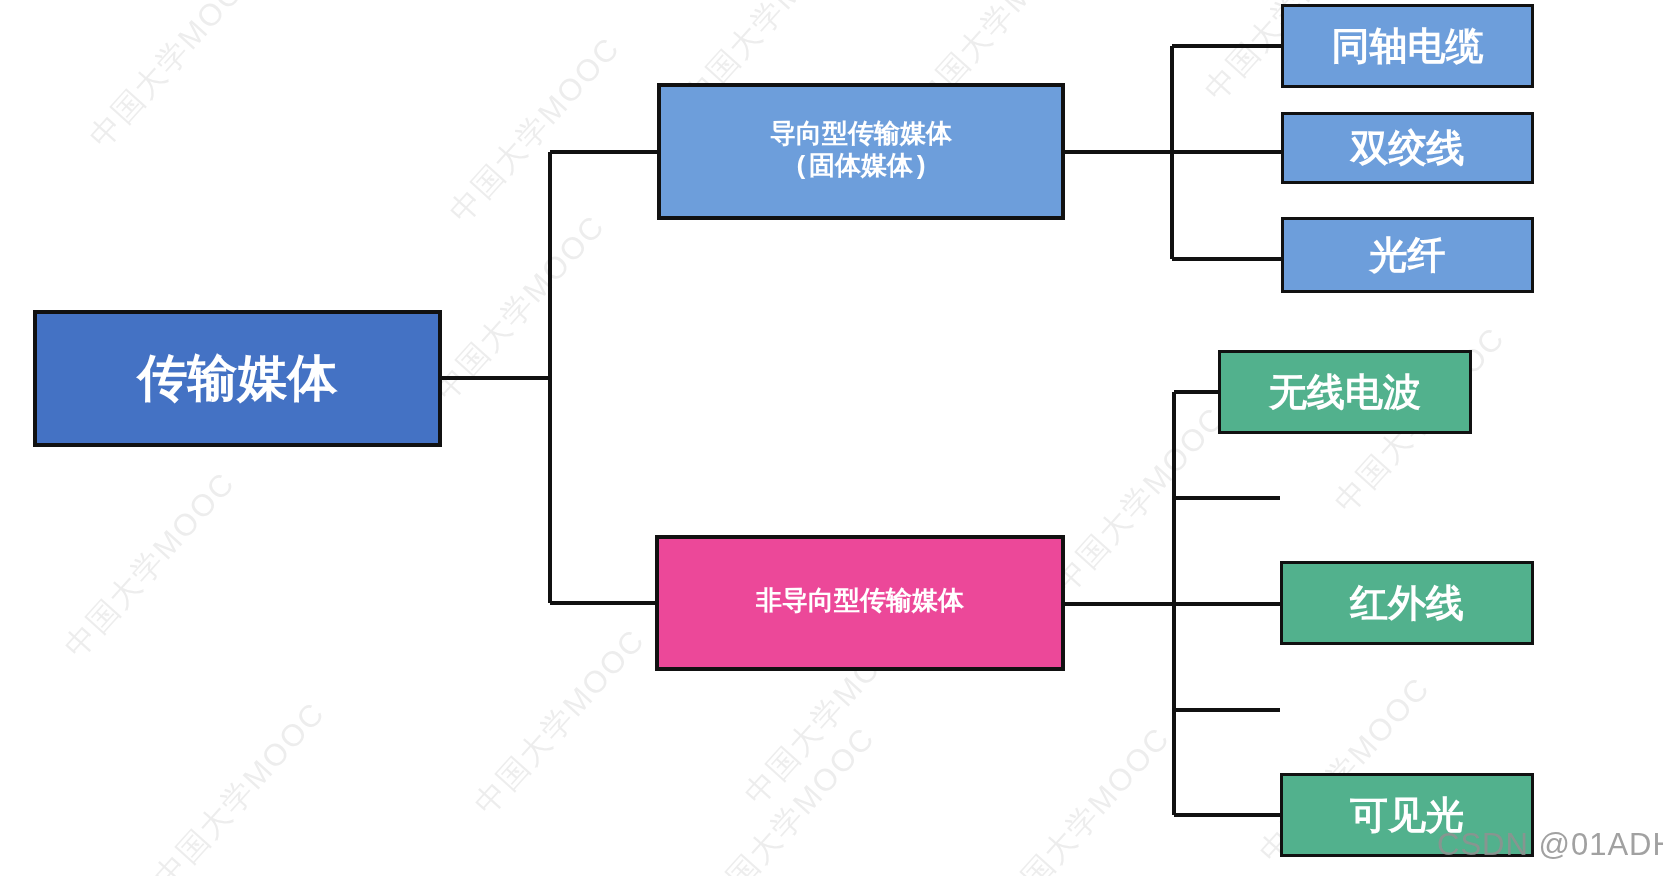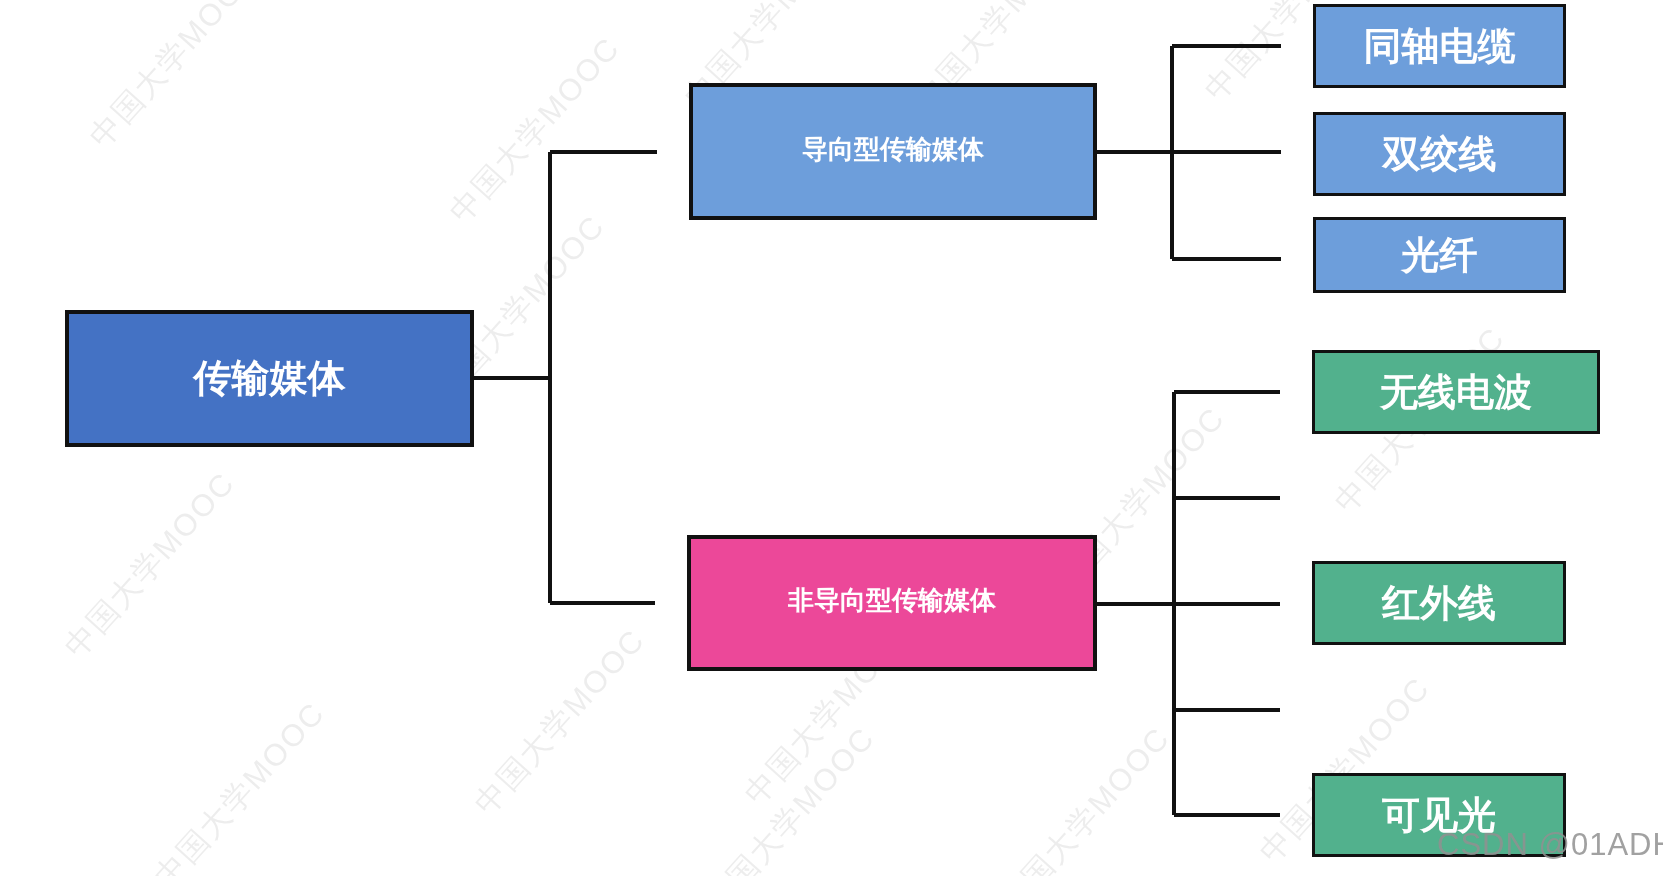--- a/index.html
+++ b/index.html
@@ -25,25 +25,24 @@
     position: absolute;
     display: flex;
     flex-direction: column;
     align-items: center;
     justify-content: center;
     color: #ffffff;
     font-weight: bold;
     text-align: center;
     box-sizing: border-box;
     border: 4px solid #111111;
-    margin-left: 32px;
   }
   .node.leaf { border-width: 3px; font-size: 38px; }
   .node.parent { font-size: 26px; line-height: 1.22; font-family: Liberation Mono, monospace; }
-  .node.root { font-size: 38px; align-items: center; }
+  .node.root { font-size: 50px; align-items: center; }
   .csdn {
     position: absolute;
     left: 1437px;
     top: 827px;
     font-size: 31px;
     letter-spacing: 1px;
     color: rgba(145, 145, 145, 0.85);
     white-space: nowrap;
   }
 </style>
@@ -91,37 +90,38 @@
       <path d="M1174 815 H1280"></path>
     </g>
   </svg>
 
   <div class="node root" style="left: 33px; top: 310px; width: 409px; height: 137px; background: rgb(68, 114, 196);">
     <div>传输媒体</div>
   </div>
 
   <div class="node parent" style="left: 657px; top: 83px; width: 408px; height: 137px; background: rgb(109, 158, 219);">
     <div>导向型传输媒体</div>
+    <div>(固体媒体)</div>
   </div>
 
   <div class="node parent" style="left: 655px; top: 535px; width: 410px; height: 136px; background: #ec4899;">
     <div>非导向型传输媒体</div>
   </div>
 
   <div class="node leaf" style="left: 1281px; top: 4px; width: 253px; height: 84px; background: rgb(109, 158, 219);">
     <div>同轴电缆</div>
   </div>
-  <div class="node leaf" style="left: 1281px; top: 112px; width: 253px; height: 84px; background: rgb(109, 158, 219);">
+  <div class="node leaf" style="left: 1281px; top: 112px; width: 253px; height: 72px; background: rgb(109, 158, 219);">
     <div>双绞线</div>
   </div>
   <div class="node leaf" style="left: 1281px; top: 217px; width: 253px; height: 76px; background: rgb(109, 158, 219);">
     <div>光纤</div>
   </div>
 
-  <div class="node leaf" style="left: 1280px; top: 350px; width: 288px; height: 84px; background: rgb(82, 177, 141); text-align: center;">
+  <div class="node leaf" style="left: 1218px; top: 350px; width: 254px; height: 84px; background: rgb(82, 177, 141); text-align: center;">
     <div>无线电波</div>
   </div>
   <div class="node leaf" style="left: 1280px; top: 561px; width: 254px; height: 84px; background: rgb(82, 177, 141);">
     <div>红外线</div>
   </div>
   <div class="node leaf" style="left: 1280px; top: 773px; width: 254px; height: 84px; background: rgb(82, 177, 141);">
     <div>可见光</div>
   </div>
 
   <div class="csdn">CSDN @01ADH</div>

